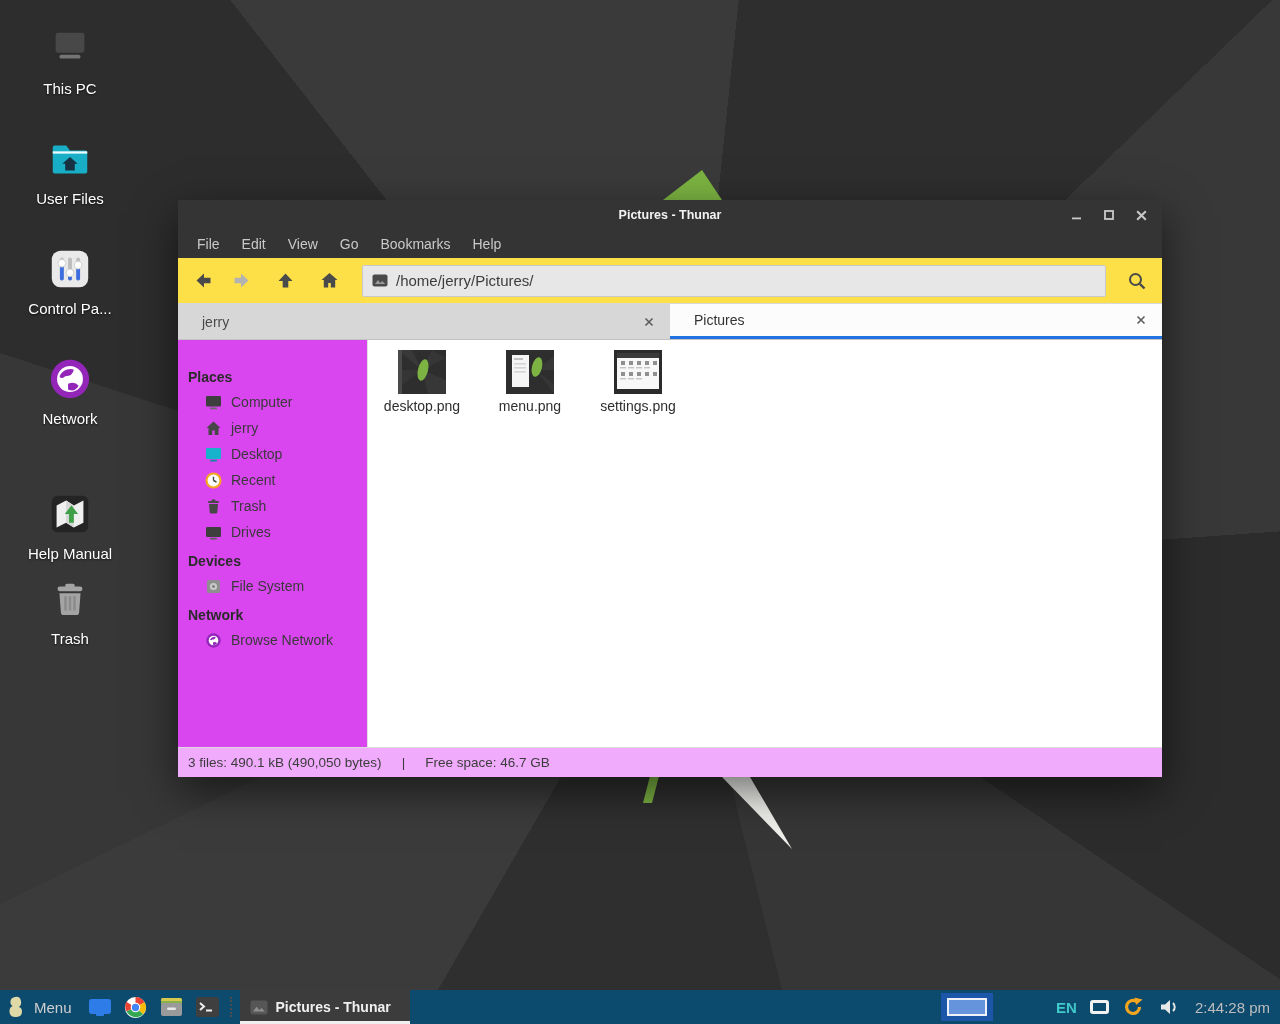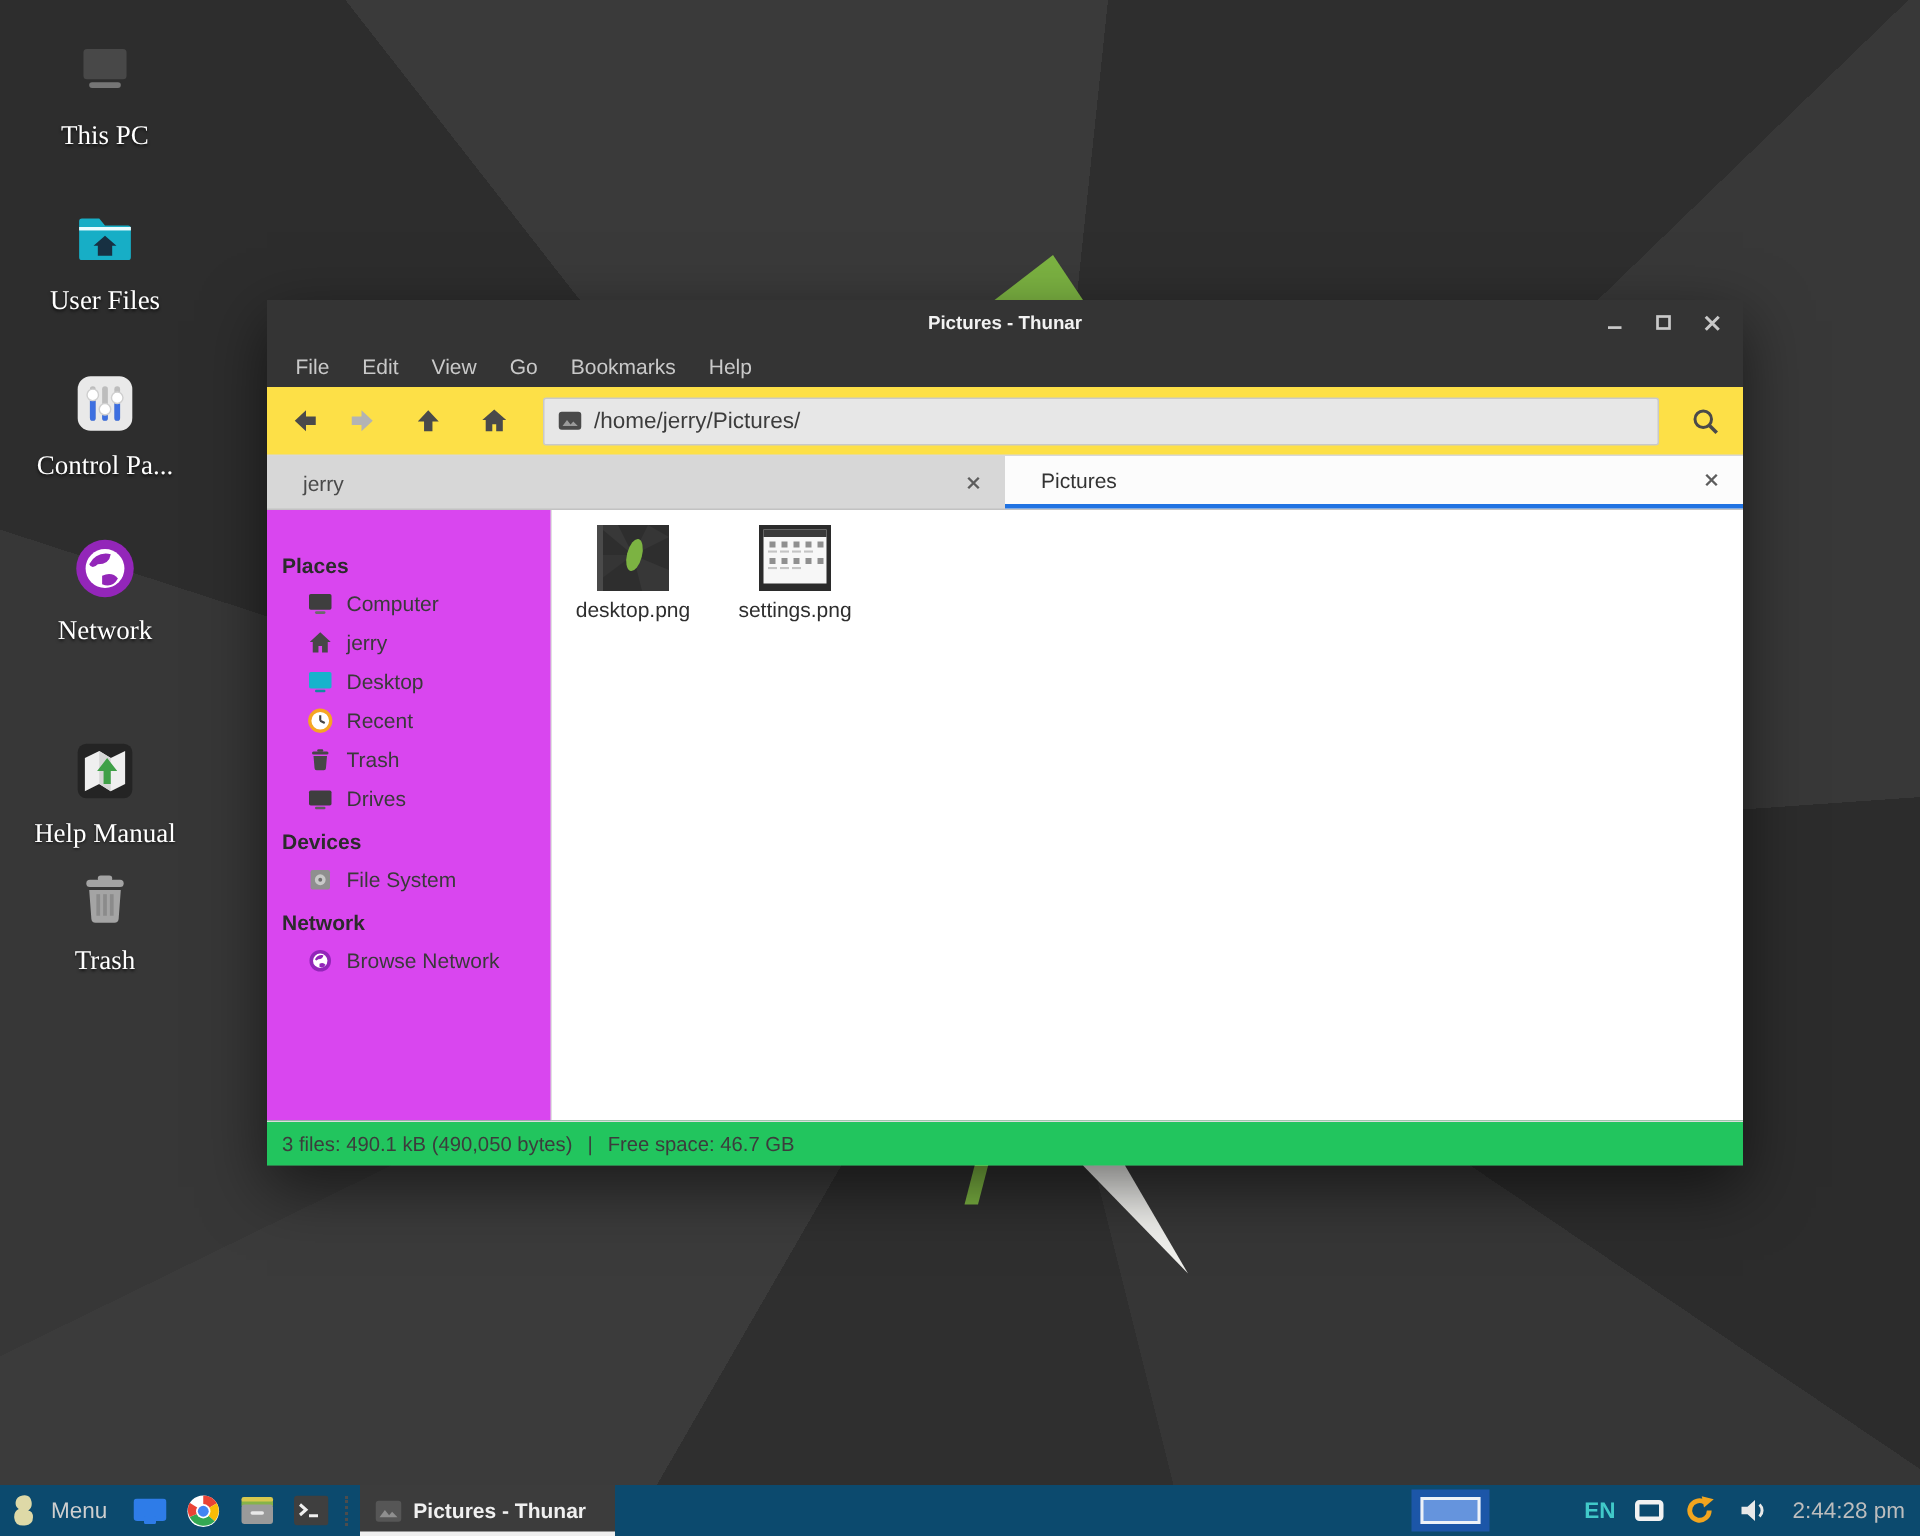--- a/index.html
+++ b/index.html
@@ -13,21 +13,21 @@
       conic-gradient(from -90deg at 53% 56%,
         #373737 0deg 18deg, #2d2d2d 18deg 52deg, #3a3a3a 52deg 96deg,
         #2e2e2e 96deg 136deg, #383838 136deg 176deg, #2c2c2c 176deg 214deg,
         #363636 214deg 256deg, #2f2f2f 256deg 300deg, #3b3b3b 300deg 334deg, #373737 334deg 360deg);
   }
   #wallpaper svg { position:absolute; inset:0; }
 
   
   .desktop-icon { position:absolute; left:18px; width:104px; text-align:center; cursor:default; }
   .desktop-icon .art { width:46px; height:46px; margin:0 auto 8px auto; }
-  .desktop-icon .dlabel { color:#fff; font-size:18px; text-shadow:0 1px 2px rgba(0,0,0,.7); white-space:nowrap;font-family:Liberation Serif, serif; }
+  .desktop-icon .dlabel { color:#fff; font-size:15px; text-shadow:0 1px 2px rgba(0,0,0,.7); white-space:nowrap; }
 
   
   #win { position:absolute; left:178px; top:200px; width:984px; height:577px;
          box-shadow:0 14px 40px rgba(0,0,0,.55); display:flex; flex-direction:column; }
   #titlebar { height:30px; background:#343434; display:flex; align-items:center; position:relative; flex:0 0 auto; }
   #title { position:absolute; left:0; right:0; text-align:center; color:#f2f2f2; font-size:12.5px; font-weight:bold; }
   #win-controls { margin-left:auto; display:flex; align-items:center; gap:6px; padding-right:8px; position:relative; }
   .winbtn { width:26px; height:22px; display:flex; align-items:center; justify-content:center; }
   #menubar { height:28px; background:#343434; display:flex; align-items:center; padding-left:8px; flex:0 0 auto; }
   .menu-item { color:#c9c9c9; font-size:14px; padding:4px 11px; }
@@ -42,21 +42,21 @@
   .tab .tab-close { margin-left:auto; width:18px; height:18px; display:flex; align-items:center; justify-content:center; }
   #content { flex:1; display:flex; min-height:0; }
   #sidebar { width:190px; background:#d946ef; border-right:1px solid #e0e0e0; padding-top:24px; overflow:hidden; }
   .side-header { font-size:14px; font-weight:bold; color:#2b2b2b; padding:5px 10px 4px 10px; }
   .side-item { display:flex; align-items:center; gap:9px; padding:4px 6px 4px 27px; font-size:14px; color:#3a3a3a; height:26px; }
   .side-item .sicon { width:17px; height:17px; flex:0 0 auto; }
   #filepane { flex:1; background:#ffffff; padding:10px 8px; display:flex; align-items:flex-start; gap:16px; }
   .file-item { width:92px; text-align:center; }
   .file-item .thumb { width:48px; height:44px; margin:0 auto 4px auto; }
   .file-item .fname { font-size:14px; color:#2e2e2e; }
-  #statusbar { height:30px; background:#22c55e; border-top:1px solid #dcdcdc; display:flex; align-items:center; padding:0 10px; gap:10px;
+  #statusbar { height:30px; background:#f0abfc; border-top:1px solid #dcdcdc; display:flex; align-items:center; padding:0 10px; gap:20px;
                font-size:13.5px; color:#3c3c3c; flex:0 0 auto; }
 
   
   #taskbar { position:absolute; left:0; bottom:0; width:1280px; height:34px; background:#0c4a6e; display:flex; align-items:center; z-index:5; }
   #menu-btn { display:flex; align-items:center; gap:8px; padding:0 10px 0 6px; height:100%; }
   #menu-btn span { color:#cfcfcf; font-size:15px; }
   .tb-icon { width:24px; height:24px; margin:0 6px; display:flex; align-items:center; justify-content:center; }
   #tb-sep { width:6px; height:20px; margin:0 4px; border-left:2px dotted #4d4d4d; }
   #task-btn { height:100%; width:170px; background:#3c3c3c; display:flex; align-items:center; gap:8px; padding:0 10px; position:relative; }
   #task-btn .tlabel { color:#f0f0f0; font-size:14px; font-weight:bold; white-space:nowrap; }
@@ -314,20 +314,36 @@
               <rect width="48" height="44" fill="#2e2e2e"></rect>
               <polygon points="24,20 0,0 14,0" fill="#383838"></polygon>
               <polygon points="24,20 34,0 48,8" fill="#363636"></polygon>
               <polygon points="24,20 0,38 0,20" fill="#353535"></polygon>
               <polygon points="24,20 48,30 48,44 30,44" fill="#373737"></polygon>
               <rect x="0" y="0" width="4" height="44" fill="#4a4a4a"></rect>
               <ellipse cx="25" cy="20" rx="5" ry="11" fill="#7cb342" transform="rotate(14 25 20)"></ellipse>
             </svg>
         </div>
         <div class="fname">desktop.png</div>
+      </div>
+      <div class="file-item">
+        <div class="thumb">
+          <svg viewBox="0 0 48 44">
+              <rect width="48" height="44" fill="#2e2e2e"></rect>
+              <polygon points="30,20 48,6 48,20" fill="#373737"></polygon>
+              <polygon points="30,20 48,34 48,44" fill="#353535"></polygon>
+              <ellipse cx="31" cy="17" rx="5" ry="10" fill="#7cb342" transform="rotate(14 31 17)"></ellipse>
+              <rect x="6" y="5" width="17" height="32" fill="#f5f5f5"></rect>
+              <rect x="8" y="8" width="9" height="2" fill="#c2c2c2"></rect>
+              <rect x="8" y="13" width="12" height="1.6" fill="#d4d4d4"></rect>
+              <rect x="8" y="17" width="12" height="1.6" fill="#d4d4d4"></rect>
+              <rect x="8" y="21" width="12" height="1.6" fill="#d4d4d4"></rect>
+            </svg>
+        </div>
+        <div class="fname">menu.png</div>
       </div>
       <div class="file-item">
         <div class="thumb">
           <svg viewBox="0 0 48 44">
               <rect width="48" height="44" fill="#2b2b2b"></rect>
               <rect x="3" y="3" width="42" height="36" fill="#f7f7f7"></rect>
               <rect x="3" y="3" width="42" height="5" fill="#3a3a3a"></rect>
               <g fill="#8f8f8f">
                 <rect x="7" y="11" width="4" height="4"></rect>
                 <rect x="15" y="11" width="4" height="4"></rect>

